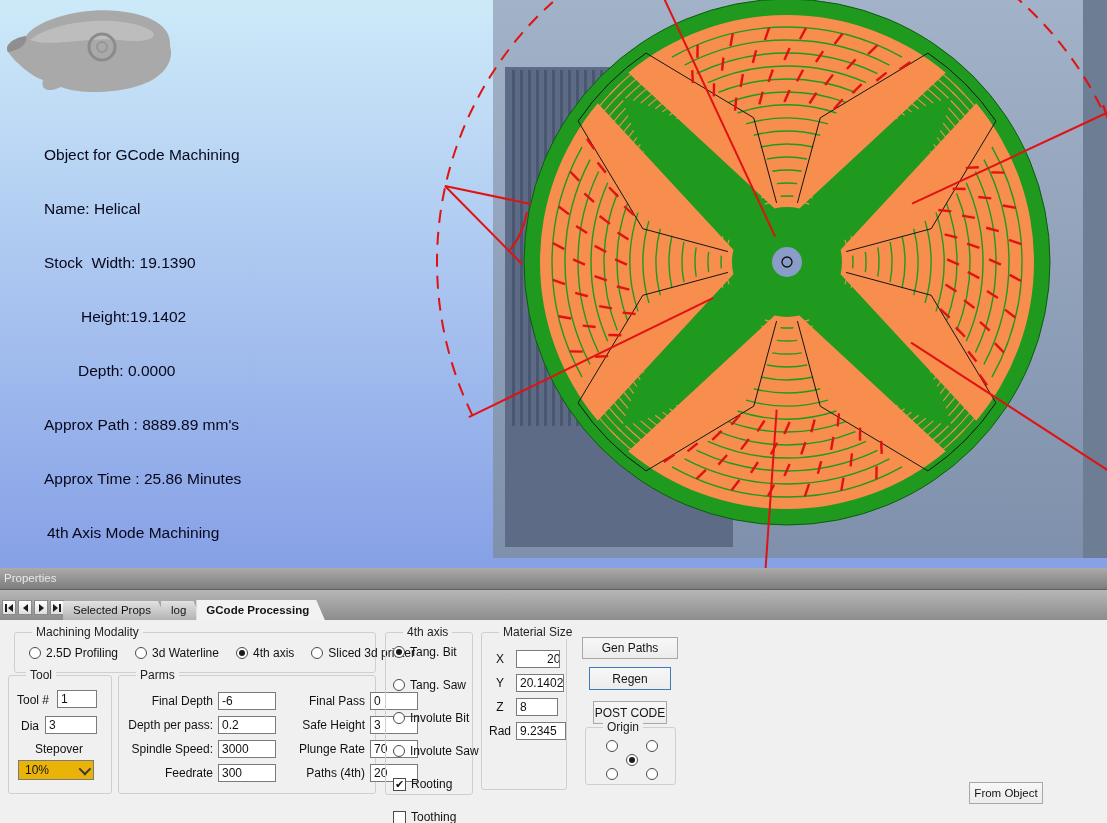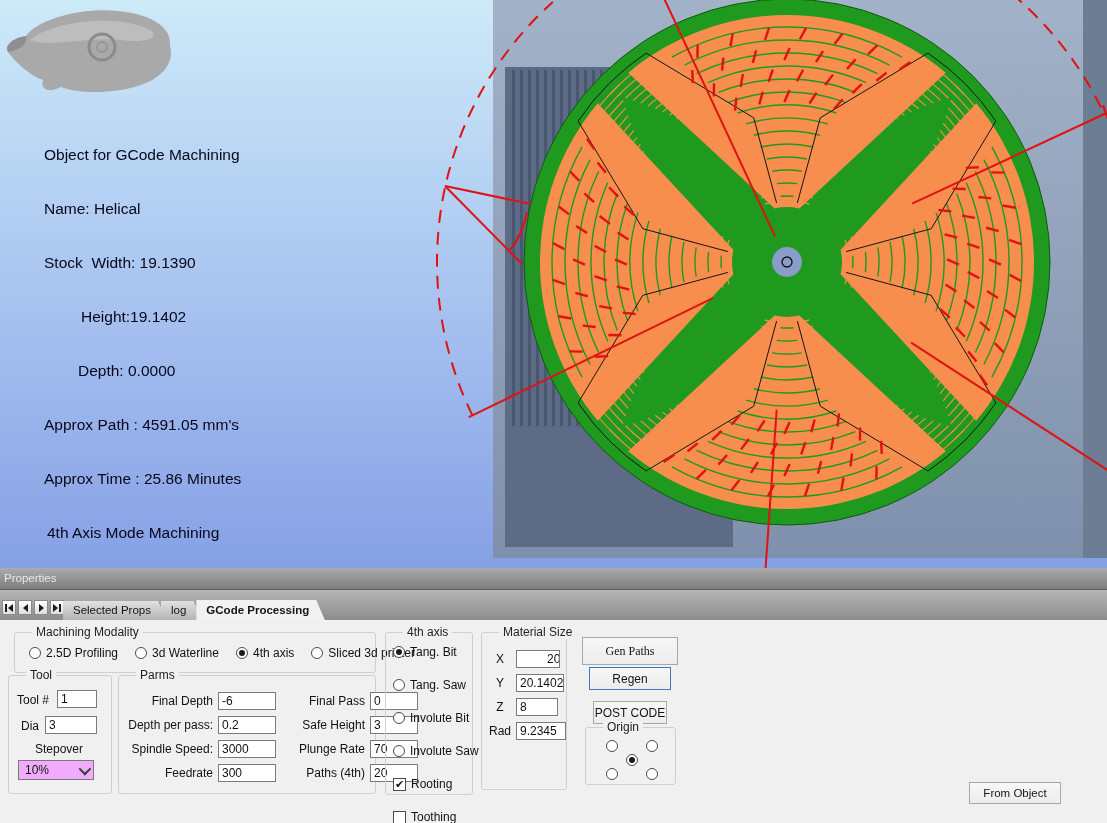--- a/index.html
+++ b/index.html
@@ -38,42 +38,42 @@
   .rdot{width:12px;height:12px;border:1px solid #4b4b4b;border-radius:50%;background:#fff;box-sizing:border-box;position:relative;flex:0 0 auto;}
   .radio.sel .rdot::after{content:"";position:absolute;left:2px;top:2px;width:6px;height:6px;border-radius:50%;background:#1b1b1b;}
   .check{display:inline-flex;align-items:center;gap:5px;white-space:nowrap;}
   .cbox{width:13px;height:13px;border:1px solid #4b4b4b;background:#fff;box-sizing:border-box;
     display:flex;align-items:center;justify-content:center;font-size:11px;color:#111;flex:0 0 auto;}
   .tfield{border:1px solid #7a7a7a;background:#fff;height:18px;font-size:12px;font-family:"Liberation Sans",sans-serif;
     padding:0 0 0 3px;box-sizing:border-box;color:#111;}
   .btn{position:absolute;background:linear-gradient(#f7f7f7,#ececec);border:1px solid #a8a8a8;
     font-size:12px;color:#151515;display:flex;align-items:center;justify-content:center;box-sizing:border-box;}
   .btn.focus{border:1px solid #3d7bbf;}
-  .dd{border:1px solid #7a7a7a;background:#f0abfc;height:20px;display:flex;align-items:center;
+  .dd{border:1px solid #7a7a7a;background:#eab308;height:20px;display:flex;align-items:center;
     justify-content:space-between;padding:0 5px 0 6px;box-sizing:border-box;}
   .chev{width:7px;height:7px;border-right:2px solid #3a3a3a;border-bottom:2px solid #3a3a3a;
     transform:rotate(45deg) translateY(-2px);flex:0 0 auto;}
 
   
   #gb-modality{left:14px;top:12px;width:362px;height:41px;}
   #modality-row{position:absolute;left:14px;top:13px;display:flex;gap:17px;}
   #gb-tool{left:8px;top:55px;width:104px;height:119px;}
   #gb-parms{left:118px;top:55px;width:258px;height:119px;}
   #parms-grid{position:absolute;left:2px;top:13px;display:grid;
     grid-template-columns:92px 58px 84px 48px;grid-auto-rows:24px;column-gap:5px;align-items:center;}
   .plabel{text-align:right;white-space:nowrap;}
   #gb-axis4{left:385px;top:12px;width:88px;height:163px;}
   #axis4-col{position:absolute;left:7px;top:12px;display:flex;flex-direction:column;gap:19px;}
   #clear-row{display:flex;align-items:center;gap:5px;margin-top:2px;}
   #gb-material{left:481px;top:12px;width:86px;height:158px;}
   #mat-grid{position:absolute;left:4px;top:14px;display:grid;grid-template-columns:28px 50px;
     grid-auto-rows:24px;column-gap:2px;align-items:center;}
   .mlabel{text-align:center;}
-  #from-object{left:487px;top:149px;width:92px;height:22px;font-size:11.5px;}
-  #gen-paths{left:582px;top:17px;width:96px;height:28px;font-family:Liberation Serif, serif;}
+  #from-object{left:487px;top:149px;width:74px;height:22px;font-size:11.5px;}
+  #gen-paths{left:582px;top:17px;width:96px;height:22px;}
   #regen{left:589px;top:47px;width:82px;height:23px;}
   #post-code{left:593px;top:81px;width:74px;height:23px;}
   #gb-origin{left:585px;top:107px;width:91px;height:58px;}
   .origin-radio{position:absolute;width:12px;height:12px;border:1px solid #4b4b4b;border-radius:50%;background:#fff;box-sizing:border-box;}
   .origin-radio.sel::after{content:"";position:absolute;left:2px;top:2px;width:6px;height:6px;border-radius:50%;background:#1b1b1b;}
 </style>
 </head>
 <body>
 
 <div id="root">
@@ -402,21 +402,21 @@
             <rect x="0" y="0" width="3" height="8" fill="#46546d"></rect>
           </pattern>
         </defs>
       </svg>
     <div id="info-block">
       <div>Object for GCode Machining</div>
       <div>Name: Helical</div>
       <div>Stock  Width: 19.1390</div>
       <div style="padding-left:37px">Height:19.1402</div>
       <div style="padding-left:34px">Depth: 0.0000</div>
-      <div>Approx Path : 4591.05 mm's</div>
+      <div>Approx Path : 8889.89 mm's</div>
       <div>Approx Time : 25.86 Minutes</div>
       <div style="padding-left:3px">4th Axis Mode Machining</div>
       
     </div>
   </div>
 
   <div id="props-bar">
     <span>Properties</span>
   </div>
   <div id="tab-strip">

